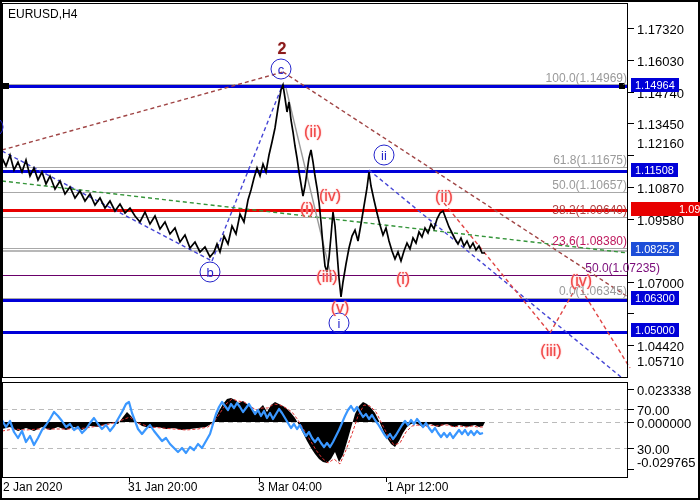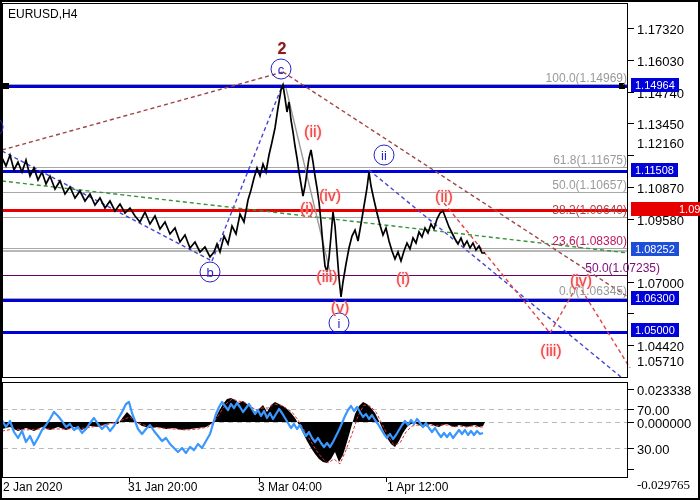--- a/index.html
+++ b/index.html
@@ -94,21 +94,21 @@
       <div class="axis-badge" style="top: 78px; background: rgb(0, 0, 216);">1.14964</div>
       <div class="axis-badge" style="top: 163px; background: rgb(0, 0, 216);">1.11508</div>
       <div class="axis-badge" style="top: 202px; background: rgb(232, 0, 0); padding-left: 48px;">1.09902</div>
       <div class="axis-badge" style="top: 242px; background: #1d4ed8;">1.08252</div>
       <div class="axis-badge" style="top: 291px; background: rgb(0, 0, 216);">1.06300</div>
       <div class="axis-badge" style="top: 323px; background: rgb(0, 0, 216);">1.05000</div>
       <div class="axis-label" style="top: 383px;">0.023338</div>
       <div class="axis-label" style="top: 403px;">70.00</div>
       <div class="axis-label" style="top: 416px;">0.000000</div>
       <div class="axis-label" style="top: 442px;">30.00</div>
-      <div class="axis-label" style="top: 477px; font-family: Liberation Serif, serif;">-0.029765</div>
+      <div class="axis-label" style="top: 455px;">-0.029765</div>
       <div class="time-label" style="left: 3px;">2 Jan 2020</div>
       <div class="time-label" style="left: 128px;">31 Jan 20:00</div>
       <div class="time-label" style="left: 258px;">3 Mar 04:00</div>
       <div class="time-label" style="left: 387px;">1 Apr 12:00</div>
       <div class="fib-label" style="left: 627px; top: 71px; color: rgb(154, 154, 154);">100.0(1.14969)</div>
       <div class="fib-label" style="left: 627px; top: 153px; color: rgb(154, 154, 154);">61.8(1.11675)</div>
       <div class="fib-label" style="left: 627px; top: 178px; color: rgb(154, 154, 154);">50.0(1.10657)</div>
       <div class="fib-label" style="left: 627px; top: 203px; color: rgb(176, 64, 64);">38.2(1.09640)</div>
       <div class="fib-label" style="left: 627px; top: 234px; color: #be185d;">23.6(1.08380)</div>
       <div class="fib-label" style="left: 660px; top: 261px; color: rgb(122, 11, 122);">50.0(1.07235)</div>

